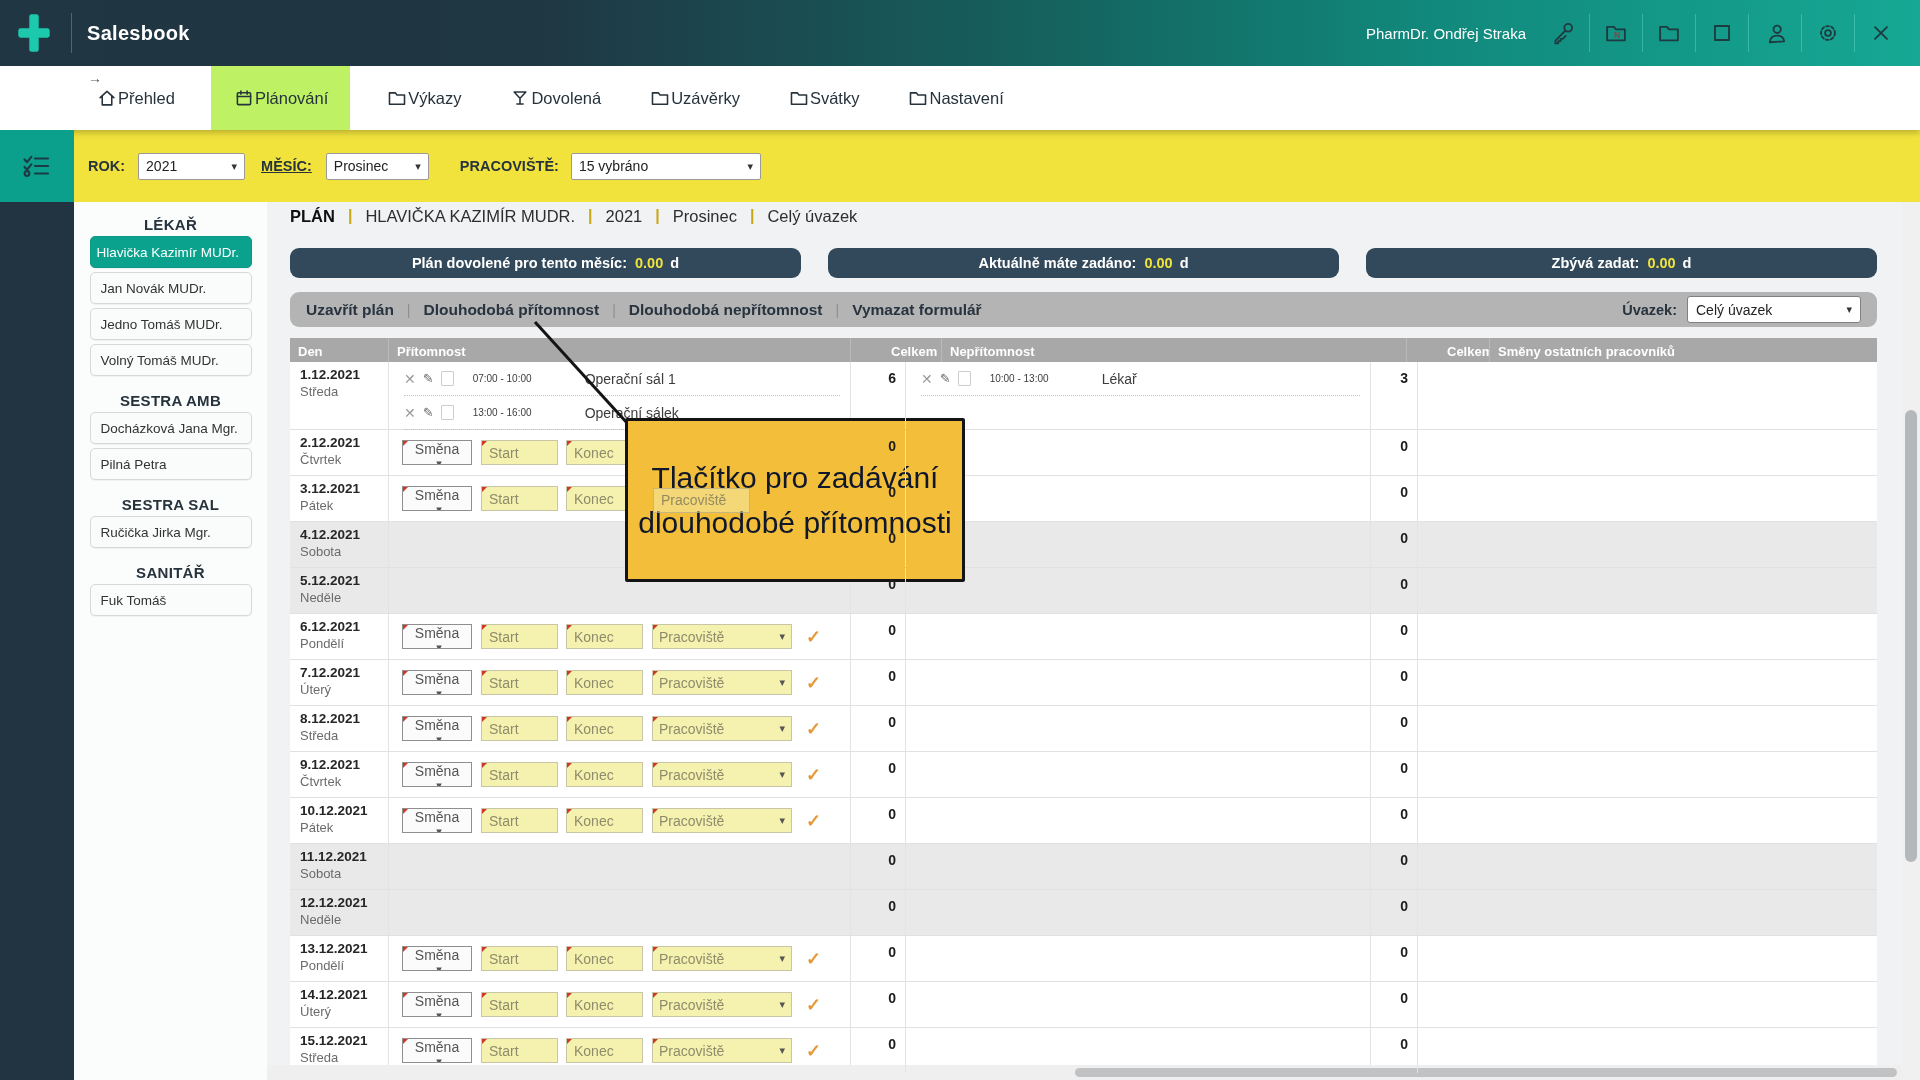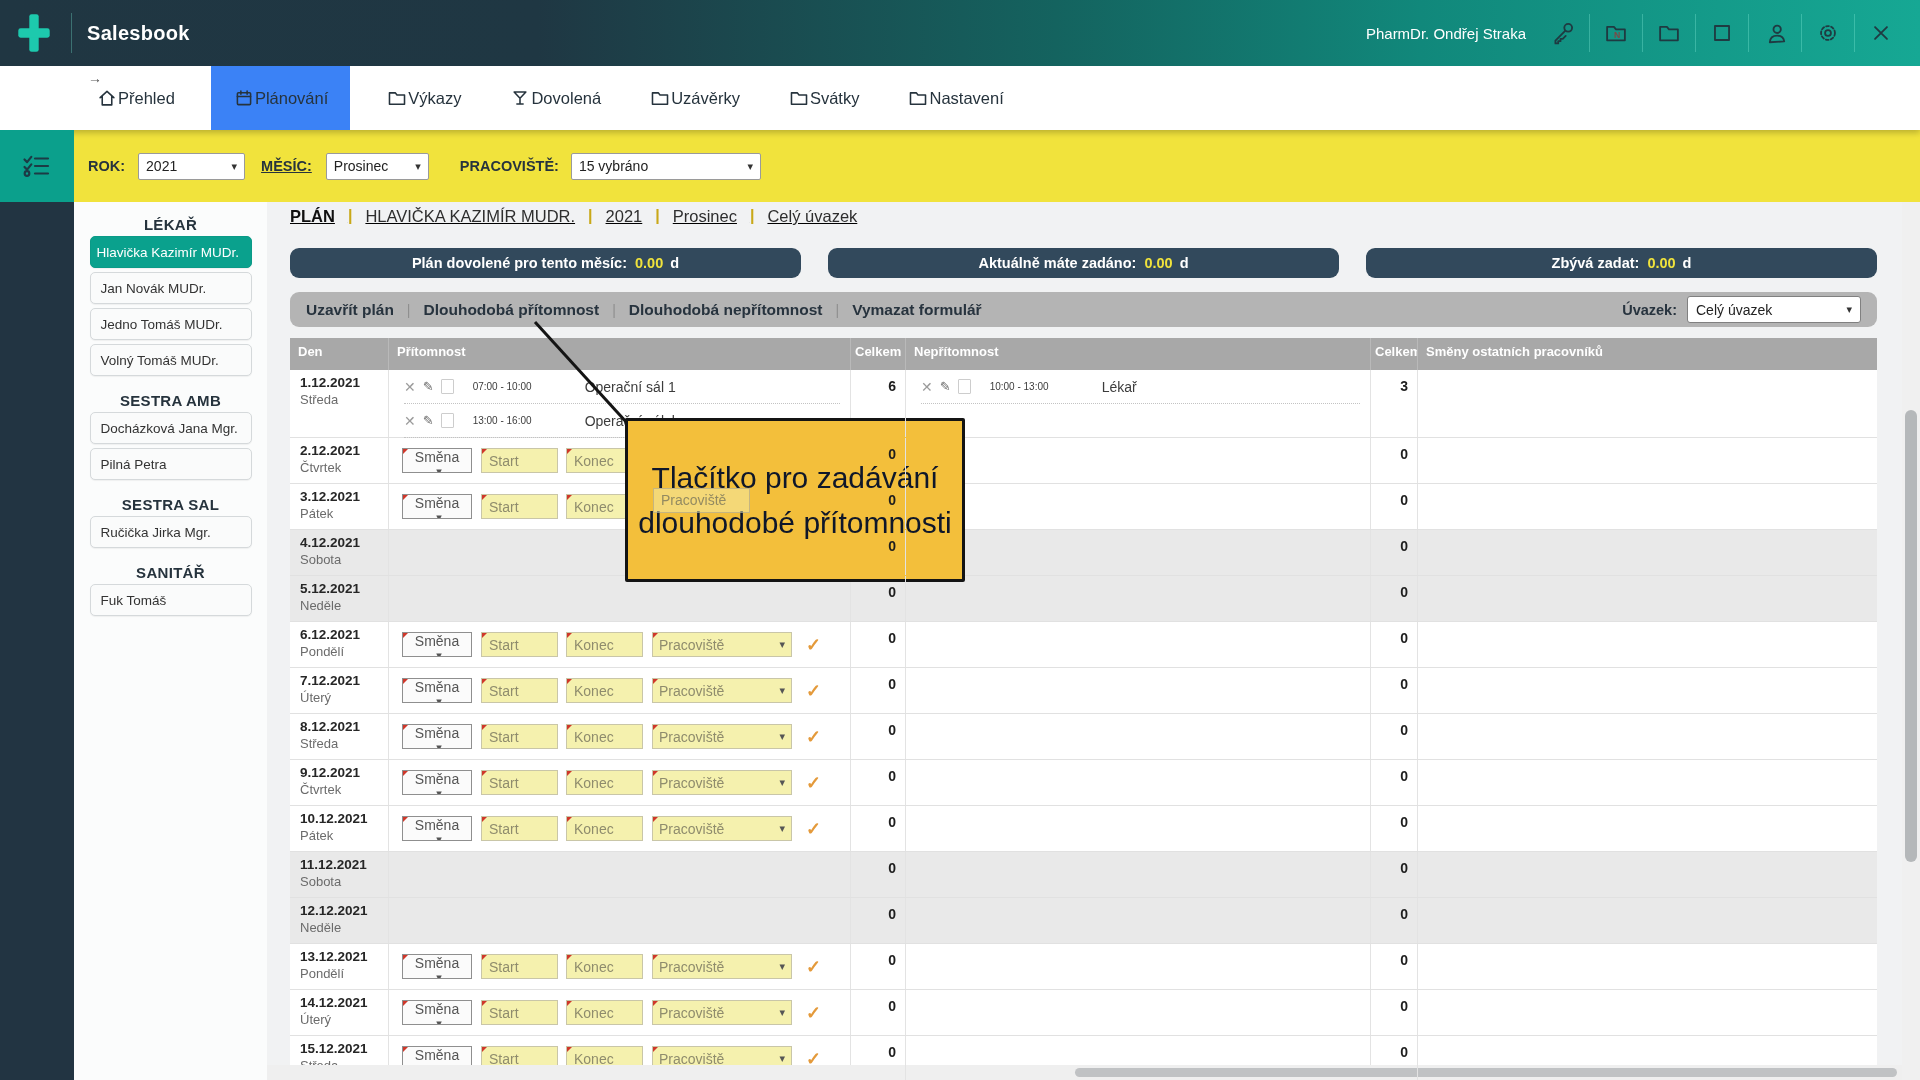--- a/index.html
+++ b/index.html
@@ -18,21 +18,21 @@
   .tbico{color:#20333c;opacity:0.92;cursor:pointer;}
   .tbico svg{width:26px;height:26px;}
   .tb-div{width:1px;height:38px;background:rgba(130,235,215,0.35);margin:0 13px;}
 
   
   .tabbar{position:absolute;top:66px;left:0;right:0;height:64px;background:#ffffff;
     box-shadow:0 3px 6px rgba(0,0,0,0.22);z-index:5;display:flex;align-items:stretch;padding-left:84px;}
   .nav-arrow{position:absolute;left:88px;top:4px;font-size:14px;color:#555;cursor:pointer;}
   .tab{display:flex;align-items:center;padding:0 12px;margin-right:24px;font-size:16.5px;
     color:#26333d;white-space:nowrap;cursor:pointer;}
-  .tab.active{background:#3b82f6;padding:0 22px;}
+  .tab.active{background:#bef264;padding:0 22px;}
   .tabico{color:#26333d;}
   .tabico svg{width:22px;height:22px;}
 
   
   .filterbar{position:absolute;top:130px;left:0;right:0;height:72px;background:#f1e33c;
     display:flex;align-items:center;padding-left:88px;box-sizing:border-box;z-index:4;}
   .flab{font-weight:bold;font-size:14.5px;color:#26333d;white-space:nowrap;}
   .fsel{display:inline-flex;justify-content:space-between;align-items:center;background:#fff;
     border:1px solid #9a9a9a;border-radius:2px;height:27px;box-sizing:border-box;font-size:14px;
     color:#222;padding:0 7px;cursor:pointer;white-space:nowrap;}
@@ -59,21 +59,21 @@
   .sgtitle{height:18px;margin:16px 0 2px;text-align:center;font-weight:bold;font-size:15px;
     color:#26333d;letter-spacing:0.3px;}
   .sgtitle:first-child{margin-top:0;}
   .sitem{width:162px;height:32px;line-height:32px;margin:0 auto 4px;background:#fafbfb;
     border:1px solid #d5d9db;border-radius:5px;font-size:13.5px;color:#333;padding-left:10px;
     box-sizing:border-box;white-space:nowrap;overflow:hidden;cursor:pointer;box-shadow:0 1px 1px rgba(0,0,0,0.05);}
   .sitem.sel{background:#0aa18d;border-color:#0a9a87;color:#fff;}
 
   
   .main{position:absolute;top:202px;left:267px;right:0;bottom:0;}
-  .breadcrumb{position:absolute;left:23px;top:5px;display:flex;align-items:flex-start;gap:13px;text-decoration:underline;}
+  .breadcrumb{position:absolute;left:23px;top:5px;display:flex;align-items:flex-start;gap:13px;}
   .bitem{font-size:16.5px;color:#2e2e2e;white-space:nowrap;}
   .bitem.first{font-weight:bold;color:#101010;}
   .bsep{color:#c9a818;font-weight:bold;font-size:16px;}
 
   .pills{position:absolute;left:23px;top:46px;width:1587px;display:flex;gap:27px;}
   .pill{flex:1;height:30px;background:#32495c;border-radius:9px;display:flex;align-items:center;
     justify-content:center;font-size:14.5px;font-weight:bold;color:#fff;white-space:nowrap;}
   .pval{color:#f0e33c;margin:0 7px 0 8px;}
 
   .toolbar{position:absolute;left:23px;top:90px;width:1587px;height:35px;background:#b4b4b4;
@@ -82,26 +82,26 @@
   .tsep{color:#8f8f8f;margin:0 13px;font-size:14px;}
   .uvz{margin-left:auto;display:flex;align-items:center;}
   .uvl{font-weight:bold;font-size:14.5px;color:#27333e;margin-right:10px;}
   .uvsel{width:174px;height:27px;background:#fff;border:1px solid #808080;border-radius:3px;
     display:flex;align-items:center;justify-content:space-between;font-size:14px;color:#222;
     padding:0 8px;box-sizing:border-box;cursor:pointer;}
   .uvsel .arr{font-size:11px;color:#333;}
 
   
   #grid{position:absolute;left:23px;top:136px;width:1587px;}
-  .thead{display:flex;height:32px;background:#a8a8a8;}
+  .thead{display:flex;height:24px;background:#a8a8a8;}
   .hc{box-sizing:border-box;color:#fff;font-weight:bold;font-size:13px;line-height:28px;
     padding-left:8px;border-right:1px solid #b9b9b9;white-space: nowrap;overflow:hidden;}
   .hc:last-child{border-right:none;}
   .c0{width:99px;}.c1{width:462px;}.c2{width:55px;}.c3{width:465px;}.c4{width:47px;}.c5{flex:1;}
-  .hc.c2,.hc.c4{padding-left:4px;}
+  .hc.c2,.hc.c4{padding-left:4px;margin-left:36px;}
   .trow{display:flex;height:45px;background:#fff;border-bottom:1px solid #e1e1e1;}
   .trow.first{height:67px;}
   .trow.wk{background:#e9e9e9;}
   .cell{box-sizing:border-box;border-right:1px solid #e3e3e3;}
   .cell:last-child{border-right:none;}
   .den{padding:5px 0 0 10px;}
   .ddate{font-weight:bold;font-size:13.5px;color:#262626;}
   .dday{font-size:13px;color:#6b6b6b;margin-top:2px;}
   .cel{position:relative;z-index:60;text-align:right;padding:8px 9px 0 0;font-weight:bold;
     font-size:14px;color:#1d1d1d;}

